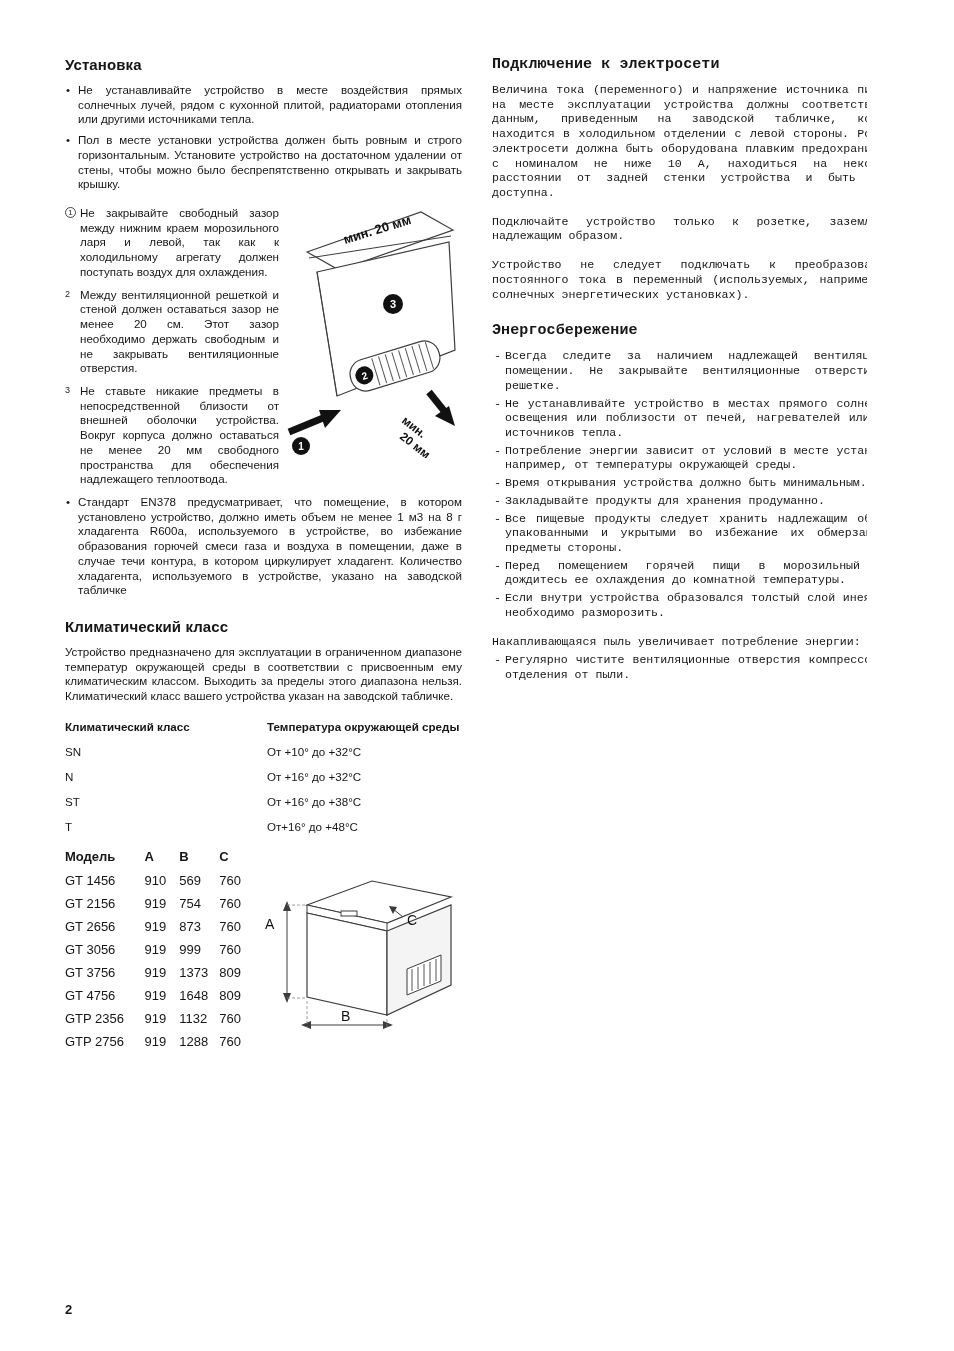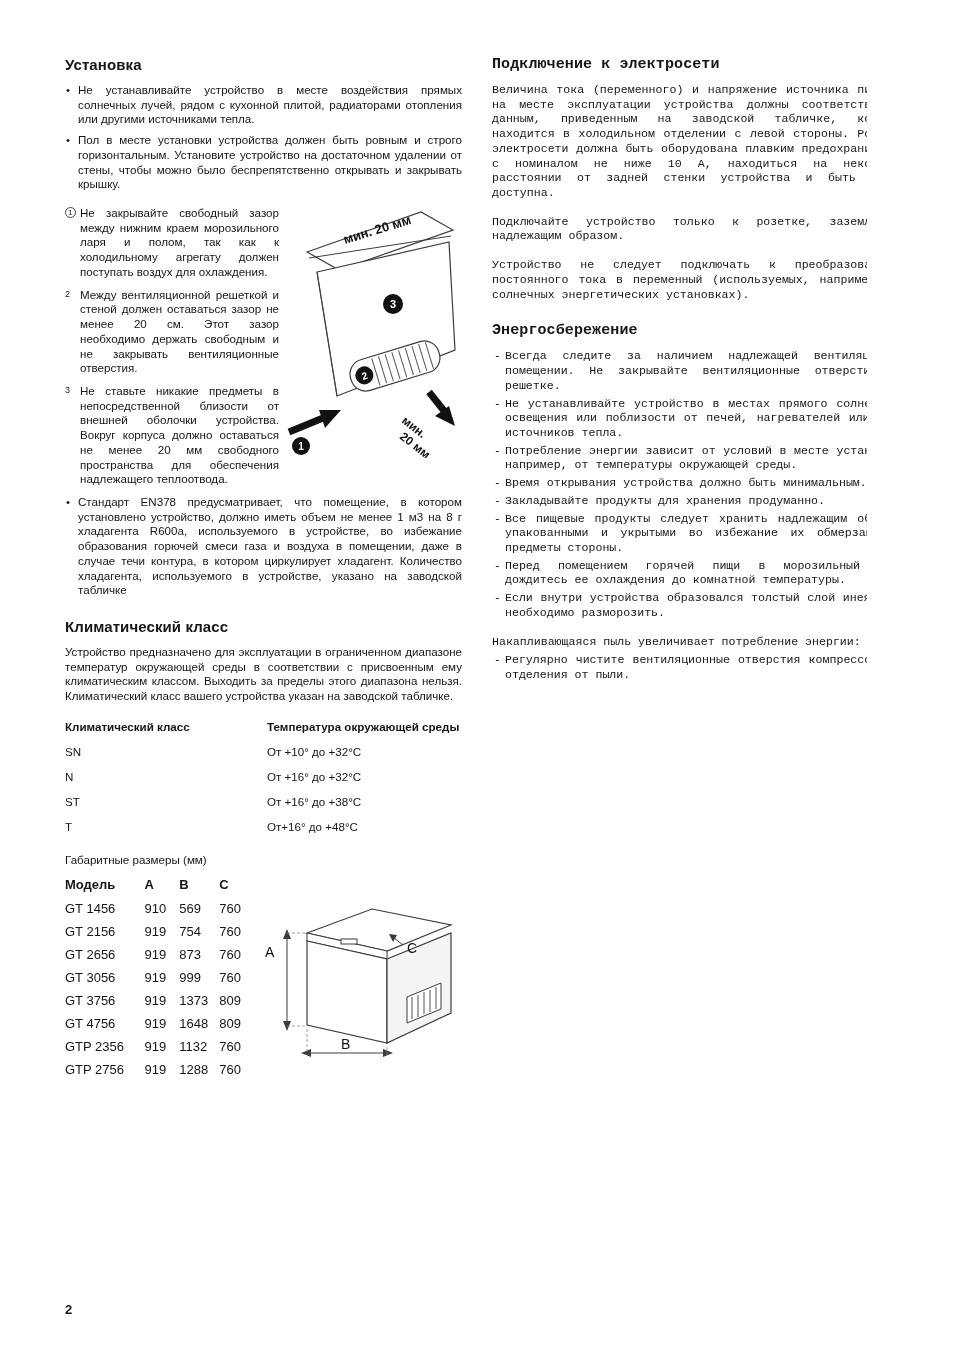--- a/index.html
+++ b/index.html
@@ -69,21 +69,21 @@
         <li class="b-item">
           <span class="mk">•</span>
           <span>Пол в месте установки устройства должен быть ровным и строго горизонтальным. Установите устройство на достаточном удалении от стены, чтобы можно было беспрепятственно открывать и закрывать крышку.</span>
         </li>
       </ul>
 
       <div class="fig-row mt">
         <ul class="num-col">
           <li class="n-item">
             <span class="num circled">1</span>
-            <span>Не закрывайте свободный зазор между нижним краем морозильного ларя и полом, так как к холодильному агрегату должен поступать воздух для охлаждения.</span>
+            <span>Не закрывайте свободный зазор между нижним краем морозильного ларя и левой, так как к холодильному агрегату должен поступать воздух для охлаждения.</span>
           </li>
           <li class="n-item">
             <span class="num">2</span>
             <span>Между вентиляционной решеткой и стеной должен оставаться зазор не менее 20 см. Этот зазор необходимо держать свободным и не закрывать вентиляционные отверстия.</span>
           </li>
           <li class="n-item">
             <span class="num">3</span>
             <span>Не ставьте никакие предметы в непосредственной близости от внешней оболочки устройства. Вокруг корпуса должно оставаться не менее 20 мм свободного пространства для обеспечения надлежащего теплоотвода.</span>
           </li>
         </ul>
@@ -158,21 +158,20 @@
           <td>ST</td>
           <td>От +16° до +38°C</td>
         </tr>
         <tr>
           <td>T</td>
           <td>От+16° до +48°C</td>
         </tr>
       </tbody>
         </table>
 
-      <p class="dims-title">Габаритные размеры (мм)</p>
 
       <div class="fig-row">
         <table class="dims-table">
           <tbody>
               <tr>
             <th class="cm">Модель</th>
             <th class="ca">A</th>
             <th class="cb">B</th>
             <th class="cc">C</th>
           </tr>

